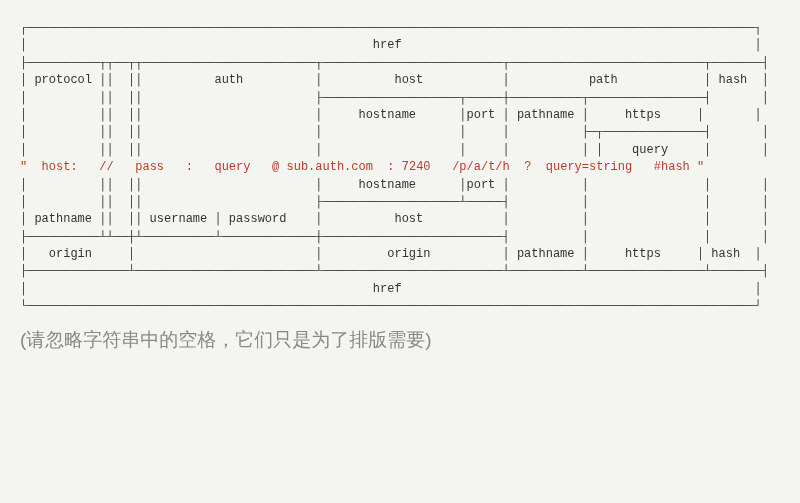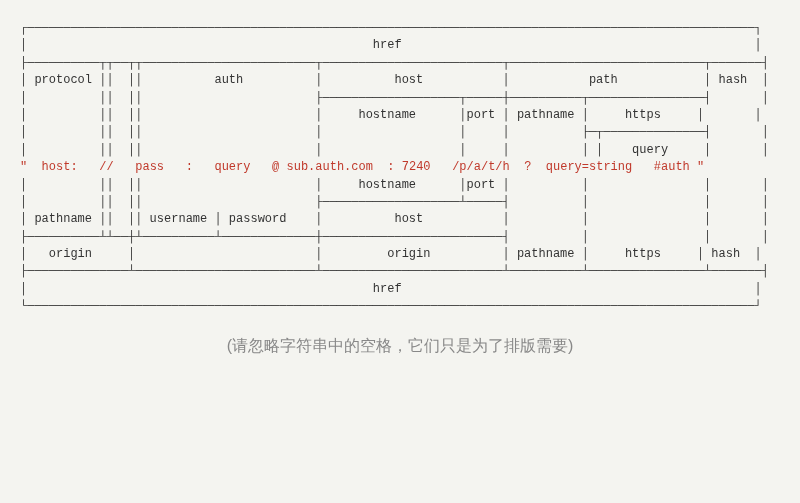--- a/index.html
+++ b/index.html
@@ -10,39 +10,38 @@
     font-size: 12px;
     color: #333;
     line-height: 1.45;
   }
   .diagram {
     white-space: pre;
     letter-spacing: 0;
   }
   .url-example { color: #c0392b; }
   .footnote {
-    margin-top: 18px;
+    margin-top: 10px;
     font-family: "PingFang SC", "Microsoft YaHei", sans-serif;
-    font-size: 16px;
+    font-size: 19px;
     color: #888;
-    text-align: center;
   }
 </style>
 </head>
 <body>
 
 <div class="diagram"><span>┌─────────────────────────────────────────────────────────────────────────────────────────────────────┐</span>
 <span><span>│                                                </span><span>href</span><span>                                                 │</span></span>
 <span>├──────────┬┬──┬┬────────────────────────┬─────────────────────────┬───────────────────────────┬───────┤</span>
 <span>│ protocol ││  ││          auth          │          host           │           path            │ hash  │</span>
 <span>│          ││  ││                        ├───────────────────┬─────┼──────────┬────────────────┤       │</span>
 <span>│          ││  ││                        │     hostname      │port │ pathname │     https     │       │</span>
 <span>│          ││  ││                        │                   │     │          ├─┬──────────────┤       │</span>
 <span>│          ││  ││                        │                   │     │          │ │    query     │       │</span>
-<span class="url-example"><span>"  </span><span>host:</span><span>   //   </span><span>pass</span><span>   :   </span><span>query</span><span>   @ </span><span>sub.auth.com</span><span>  : </span><span>7240</span><span>   </span><span>/p/a/t/h</span><span>  ?  </span><span>query=string</span><span>   </span><span>#auth</span><span> "</span></span>
+<span class="url-example"><span>"  </span><span>host:</span><span>   //   </span><span>pass</span><span>   :   </span><span>query</span><span>   @ </span><span>sub.auth.com</span><span>  : </span><span>7240</span><span>   </span><span>/p/a/t/h</span><span>  ?  </span><span>query=string</span><span>   </span><span>#hash</span><span> "</span></span>
 <span>│          ││  ││                        │     hostname      │port │          │                │       │</span>
 <span>│          ││  ││                        ├───────────────────┴─────┤          │                │       │</span>
 <span>│ pathname ││  ││ username │ password    │          host           │          │                │       │</span>
 <span>├──────────┴┴──┼┴──────────┴─────────────┼─────────────────────────┤          │                │       │</span>
 <span>│   origin     │                         │         origin          │ pathname │     https     │ hash  │</span>
 <span>├──────────────┴─────────────────────────┴─────────────────────────┴──────────┴────────────────┴───────┤</span>
 <span><span>│                                                </span><span>href</span><span>                                                 │</span></span>
 <span>└─────────────────────────────────────────────────────────────────────────────────────────────────────┘</span></div>
 
 <div class="footnote">(请忽略字符串中的空格，它们只是为了排版需要)</div>

